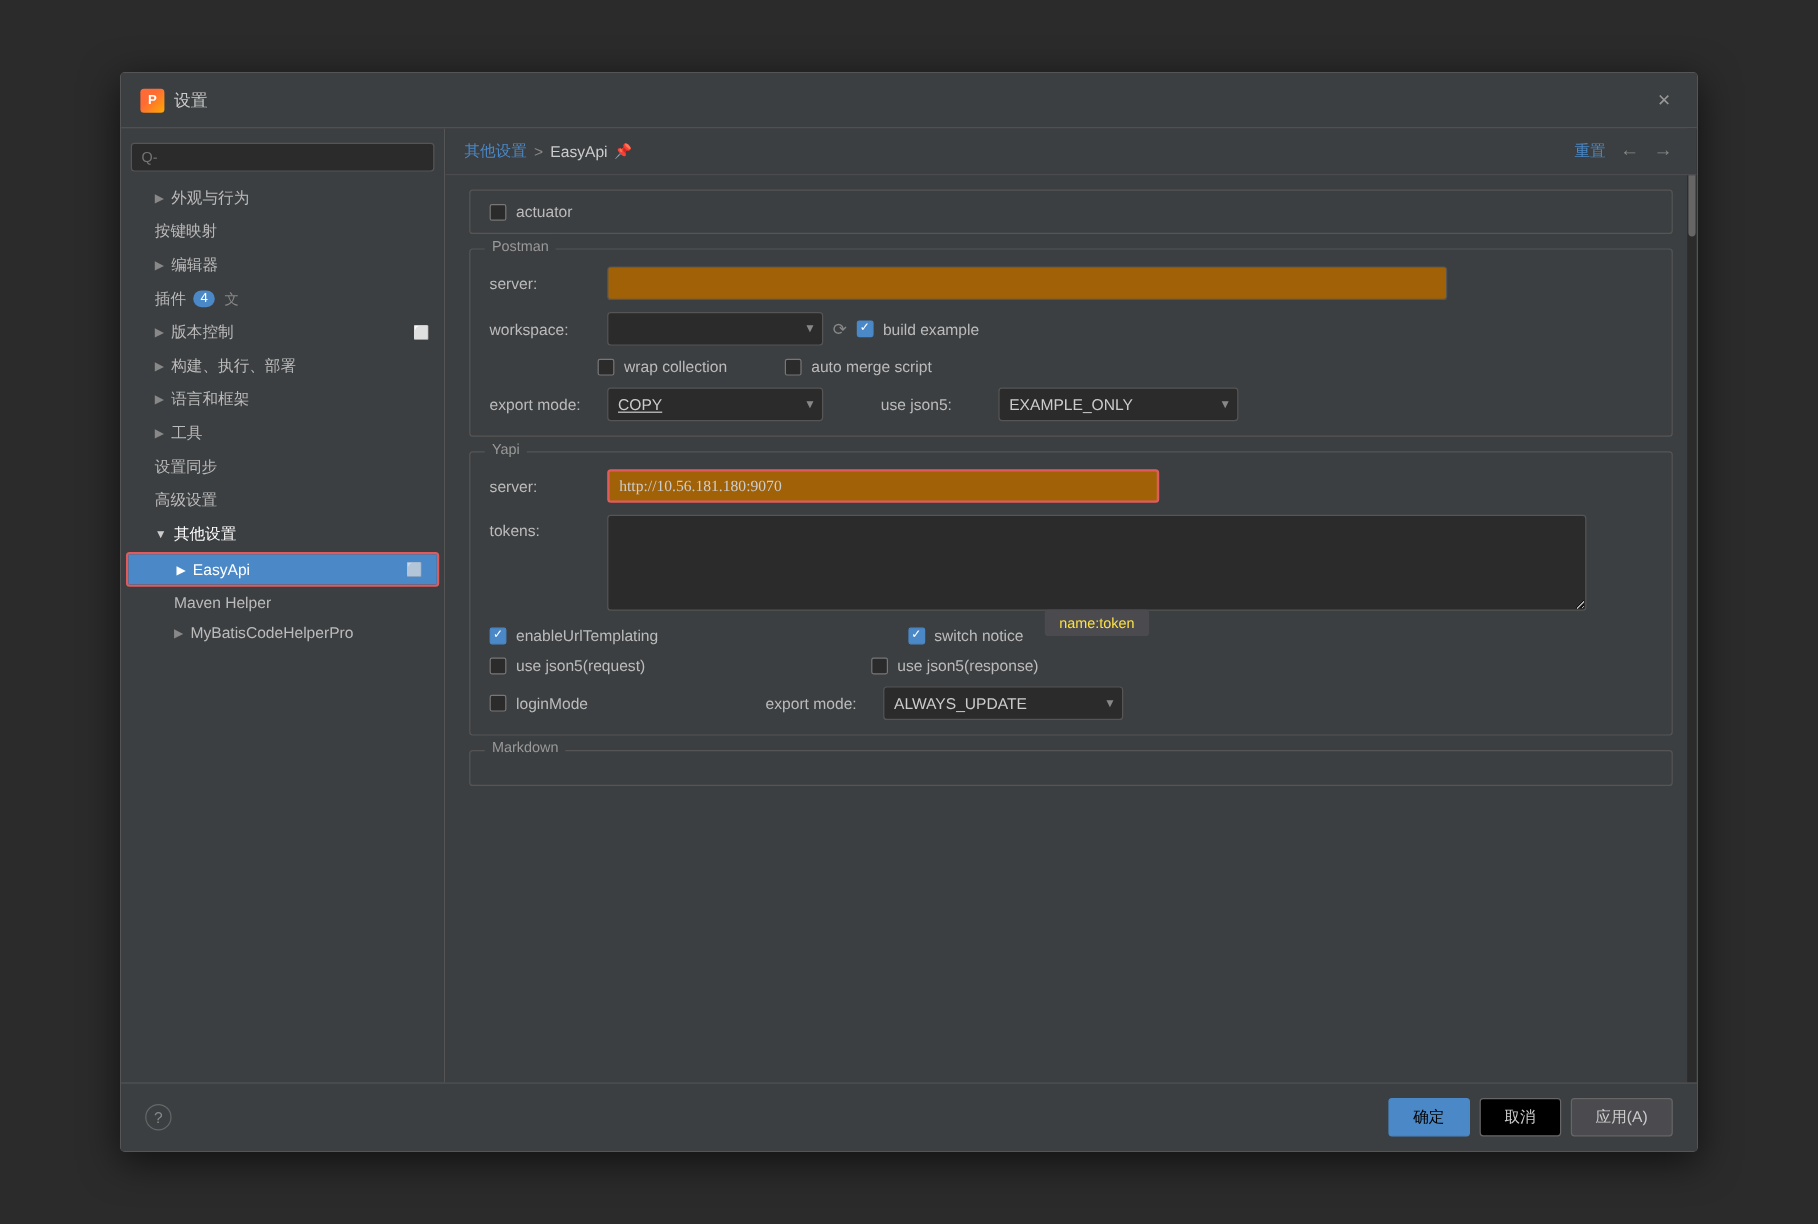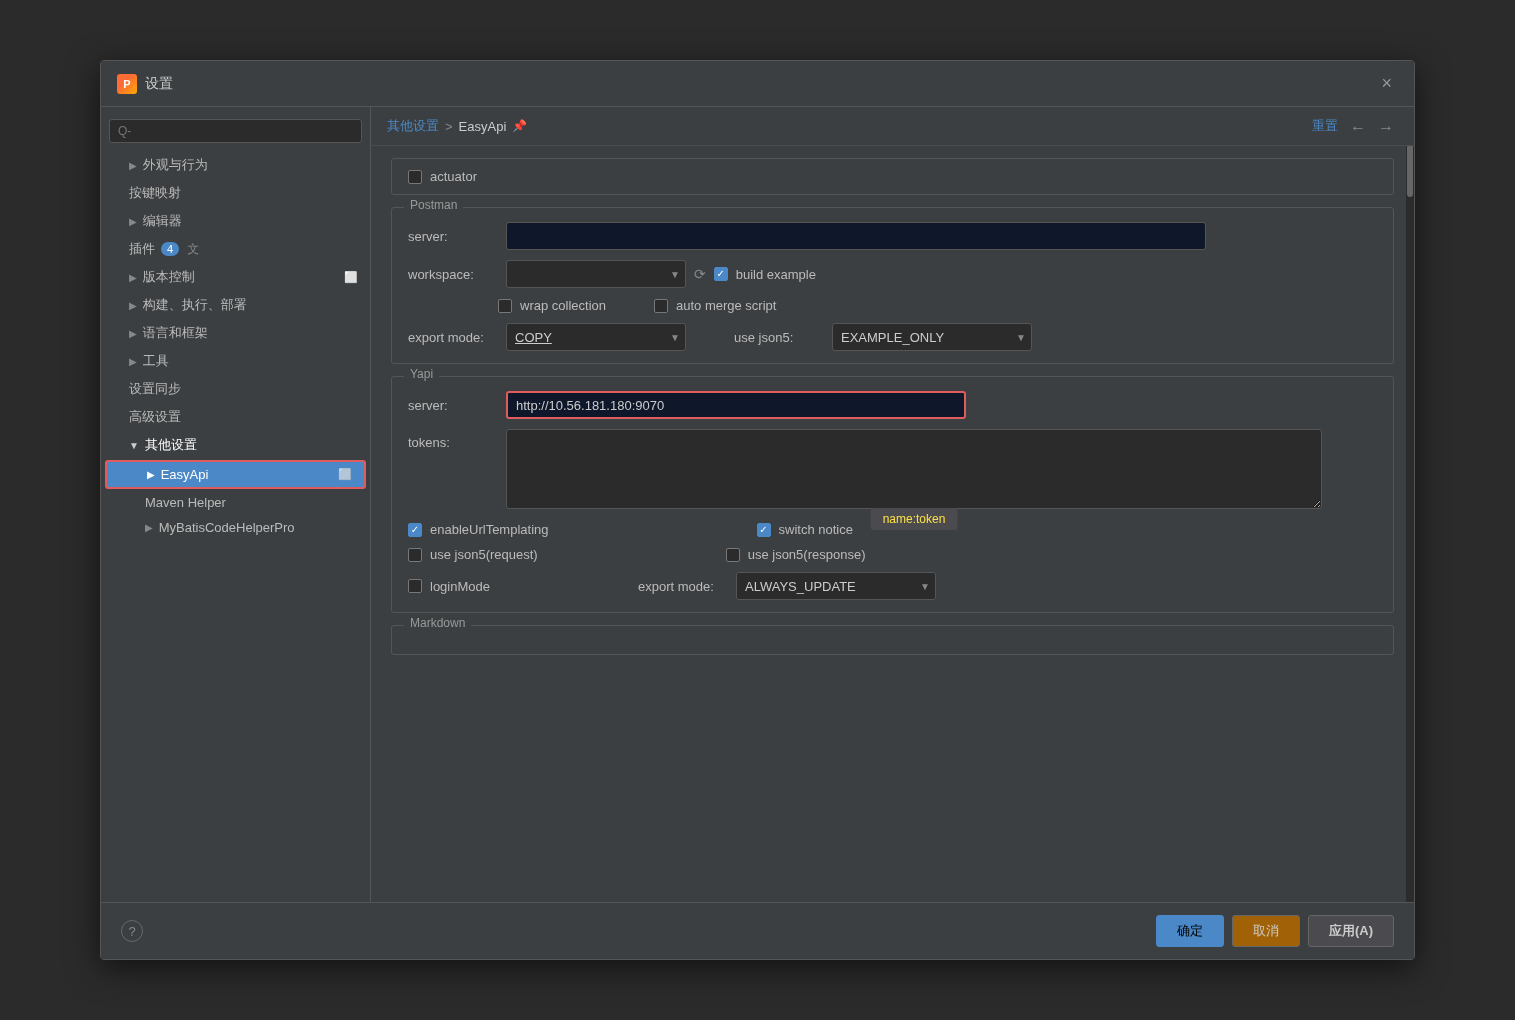--- a/index.html
+++ b/index.html
@@ -159,28 +159,29 @@
       margin-bottom: 10px;
       gap: 8px;
     }
     .form-row:last-child { margin-bottom: 0; }
     .form-label {
       color: #bbb;
       font-size: 13px;
       min-width: 90px;
     }
     .form-input {
-      background: #0f172a;
+      background: #a16207;
       border: 1px solid #555;
       border-radius: 3px;
       color: #ccc;
       padding: 4px 8px;
       font-size: 13px;
       outline: none;
       height: 28px;
+      font-family: Liberation Serif, serif;
     }
     .form-input.wide { width: 700px; }
     .form-input.server-input {
       width: 460px;
       border: 2px solid #e05c5c;
     }
     .form-select {
       background: #2b2b2b;
       border: 1px solid #555;
       border-radius: 3px;
@@ -278,29 +279,28 @@
       cursor: pointer;
       font-size: 13px;
       border: 1px solid transparent;
     }
     .btn-confirm {
       background: #4a88c7;
       color: #000000;
       border-color: #4a88c7;
     }
     .btn-cancel {
-      background: #a16207;
+      background: #000000;
       color: #ccc;
       border-color: #666;
     }
     .btn-apply {
       background: #4a4a4f;
       color: #ccc;
       border-color: #666;
-      font-weight: bold;
     }
     .help-icon {
       width: 22px; height: 22px;
       border-radius: 50%;
       border: 1px solid #666;
       display: flex; align-items: center; justify-content: center;
       color: #888; font-size: 13px; cursor: pointer;
     }
     .scrollbar-track {
       position: absolute; right: 0; top: 0; bottom: 0;

